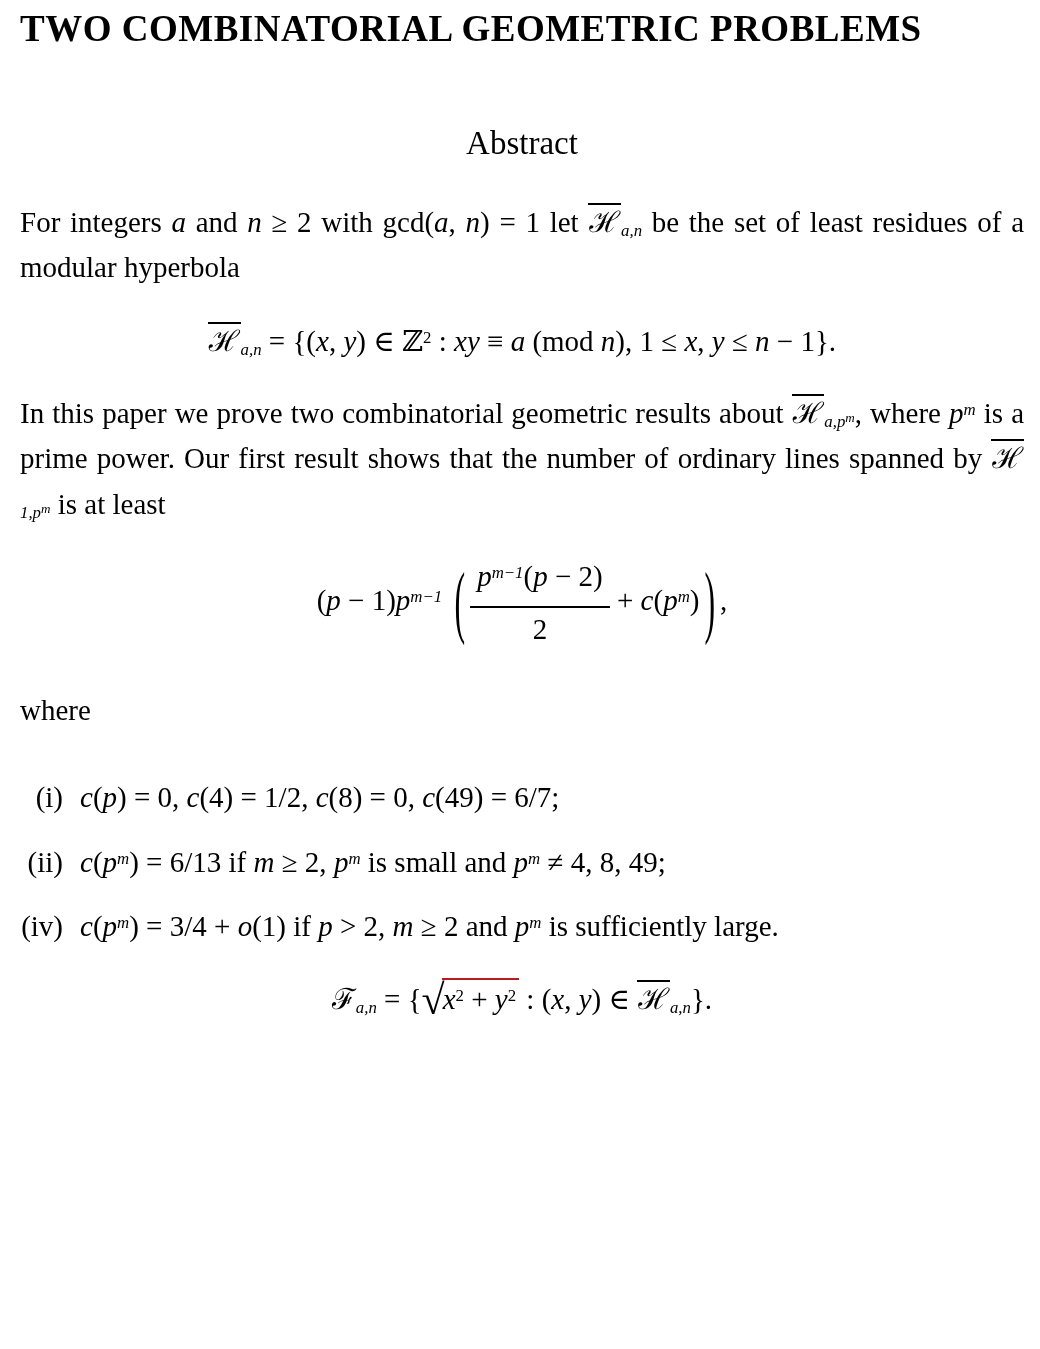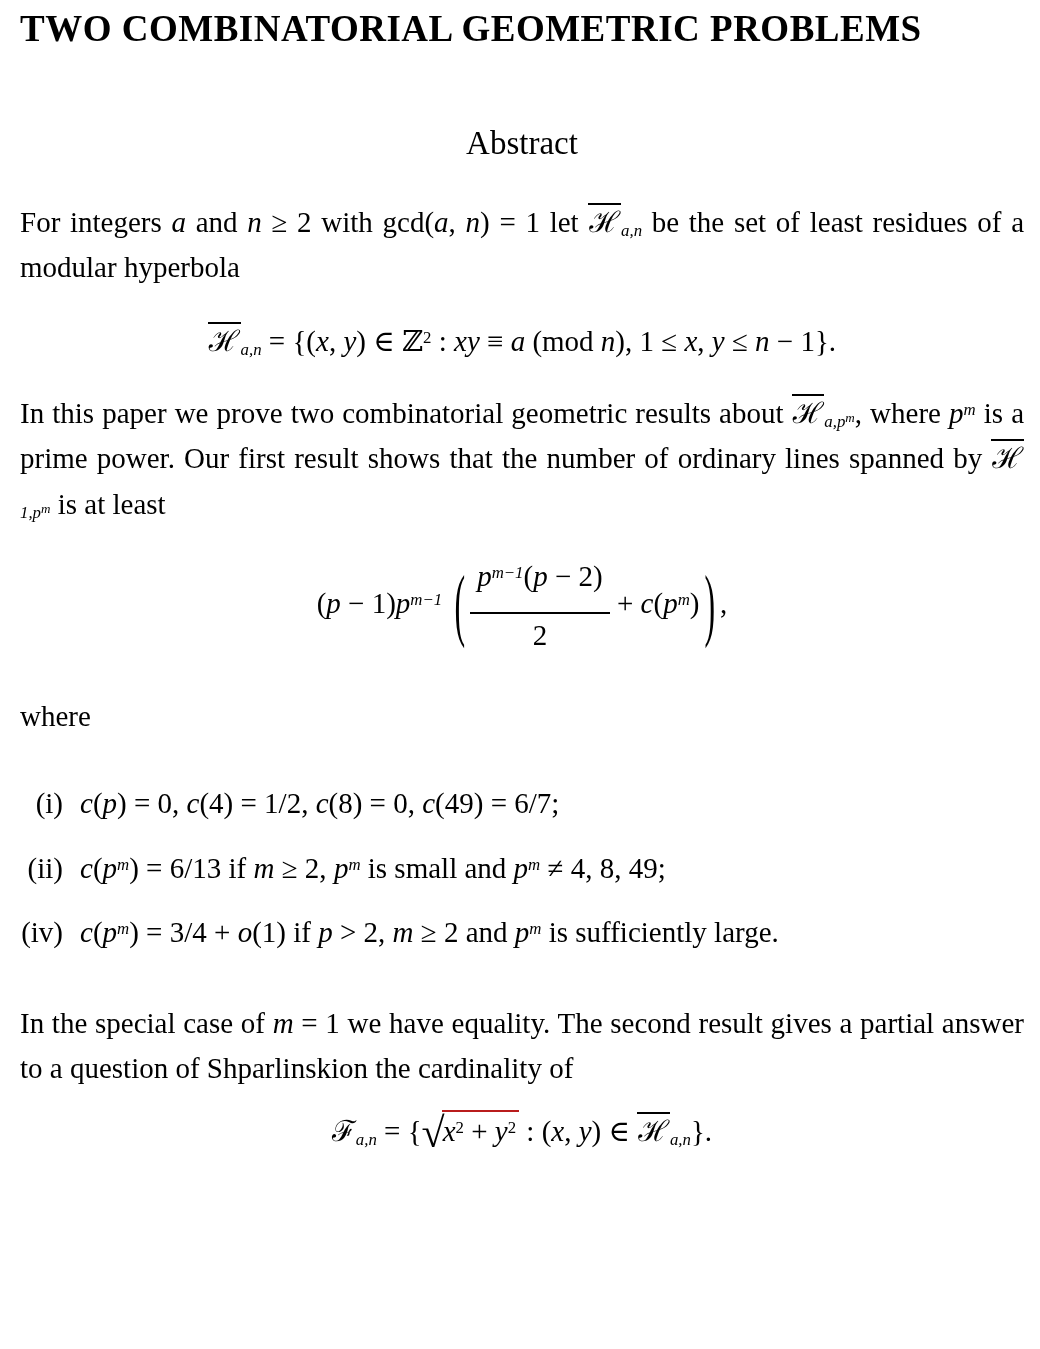--- a/index.html
+++ b/index.html
@@ -39,21 +39,21 @@
   .tk-r { font-style: normal; }
   .tk-i { font-style: italic; }
   .tk-sub { font-size: 0.58em; font-style: italic; vertical-align: -0.25em; }
   .tk-sup { font-size: 0.58em; font-style: italic; vertical-align: 0.5em; }
   .tk-supr { font-size: 0.58em; font-style: normal; vertical-align: 0.5em; }
   .tk-ssup { font-size: 0.45em; font-style: italic; vertical-align: 0.05em; }
   .tk-cal, .tk-bb { font-style: normal; }
   .tk-calovl { font-style: normal; display: inline-block; border-top: 2px solid #000; padding: 1px 1px 0; line-height: 1.15; }
 
   .frac { display: inline-block; vertical-align: middle; text-align: center; line-height: 1.3; }
-  .frac .num { display: block; padding: 0 7px 16px; }
+  .frac .num { display: block; padding: 0 7px 10px; }
   .frac .den { display: block; border-top: 2px solid #000; padding: 3px 7px 0; }
 
   .bigp { display: inline-block; font-size: 1.1em; transform: scaleY(2.5); transform-origin: 50% 50%; vertical-align: middle; margin: 0 5px; }
 
   .sqrt { white-space: nowrap; }
   .sqrt .rad { font-size: 1.45em; line-height: 0; vertical-align: -0.13em; margin-right: -3px; }
   .sqrt .radicand { display: inline-block; border-top: 2px solid #b91c1c; padding: 2px 3px 0 1px; line-height: 1.2; }
 </style>
 </head>
 <body>
@@ -88,19 +88,18 @@
     <li class="case">
       <span class="case-label">(ii)</span>
       <span class="case-body"><span class="tk-i">c</span><span class="tk-r">(</span><span class="tk-i">p</span><span class="tk-sup">m</span><span class="tk-r">) = 6/13 if </span><span class="tk-i">m</span><span class="tk-r"> ≥ 2, </span><span class="tk-i">p</span><span class="tk-sup">m</span><span class="tk-r"> is small and </span><span class="tk-i">p</span><span class="tk-sup">m</span><span class="tk-r"> ≠ 4, 8, 49;</span></span>
     </li>
     <li class="case">
       <span class="case-label">(iv)</span>
       <span class="case-body"><span class="tk-i">c</span><span class="tk-r">(</span><span class="tk-i">p</span><span class="tk-sup">m</span><span class="tk-r">) = 3/4 + </span><span class="tk-i">o</span><span class="tk-r">(1) if </span><span class="tk-i">p</span><span class="tk-r"> &gt; 2, </span><span class="tk-i">m</span><span class="tk-r"> ≥ 2 and </span><span class="tk-i">p</span><span class="tk-sup">m</span><span class="tk-r"> is sufficiently large.</span></span>
     </li>
   </ol>
 
-  <p class="bodytext para p3"><span class="tk-r">In the special case of </span><span class="tk-i">m</span><span class="tk-r"> = 1 we have equality. The second result gives a partial answer to a question of Shparlinskion the cardinality of</span></p>
 
   <div class="display eq3">
     <span><span class="tk-cal">ℱ</span><span class="tk-sub">a,n</span><span class="tk-r"> = {</span></span><span class="sqrt"><span class="rad">√</span><span class="radicand"><span class="tk-i">x</span><span class="tk-supr">2</span><span class="tk-r"> + </span><span class="tk-i">y</span><span class="tk-supr">2</span></span></span><span><span class="tk-r"> : (</span><span class="tk-i">x</span><span class="tk-r">, </span><span class="tk-i">y</span><span class="tk-r">) ∈ </span><span class="tk-calovl">ℋ</span><span class="tk-sub">a,n</span><span class="tk-r">}.</span></span>
   </div>
 
 </main>
 
 </body></html>

